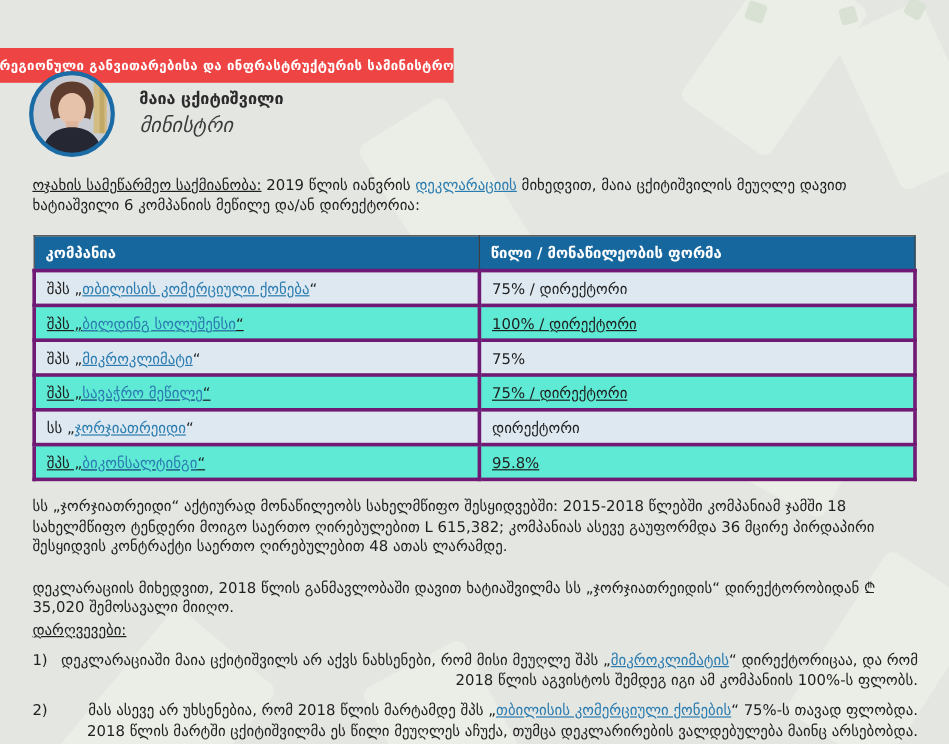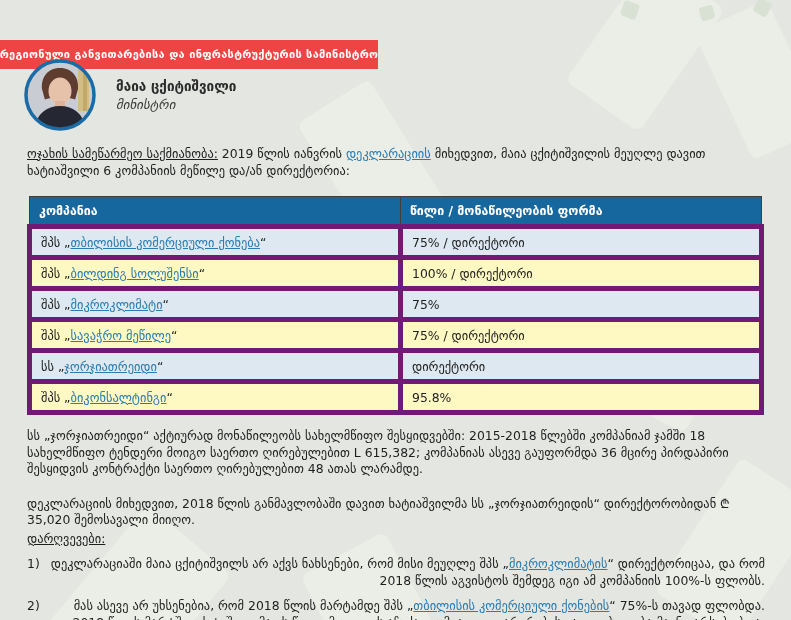--- a/index.html
+++ b/index.html
@@ -22,42 +22,42 @@
   }
   .header-bar span{
     color:#ffffff;font-weight:bold;font-size:11px;letter-spacing:0.3px;
     white-space:nowrap;
   }
   
   .profile{position:absolute;top:59px;left:24px;display:flex;align-items:center;z-index:2;}
   .photo{width:72px;height:72px;flex:0 0 72px;}
   .pinfo{margin-left:20px;}
   .pname{font-weight:bold;font-size:13.5px;color:#2b2b2b;}
-  .ptitle{font-style:italic;font-size:13px;color:#3c3c3c;margin-top:3px;}
+  .ptitle{font-style:italic;font-size:17px;color:#3c3c3c;margin-top:3px;font-family:Liberation Serif, serif;}
   
   .content{position:absolute;top:146px;left:27px;width:738px;z-index:2;}
   p{margin:0;font-size:12.4px;line-height:16.5px;}
   .u{text-decoration:underline;}
   a.link{color:#2b7cb0;text-decoration:underline;cursor:pointer;}
   
   table.companies{
     border-collapse:collapse;table-layout:fixed;
     width:737px;margin-top:17px;
     font-size:12.4px;
   }
   table.companies th{
     background:#16679e;color:#ffffff;text-align:left;
     font-weight:bold;padding:6px 9px;border:1px solid #3f3f3f;
   }
   table.companies td{
-    padding:5.5px 9px;border:5px solid #701a75;
+    padding:5.5px 9px;border:3px solid #701a75;
   }
   table.companies col.c1{width:371px;}
   tr.odd td{background:#dde8f0;}
-  tr.even td{background:#fef9c3;}
+  tr.even td{background:#5eead4;text-decoration:underline;}
   .p-proc{margin-top:13px;}
   .p-inc{margin-top:18px;}
   .v-head{margin-top:2px;font-size:12.4px;}
   .vitem{display:flex;margin-top:9px;font-size:12.4px;line-height:16.5px;}
   .vitem .vnum{flex:0 0 22px;}
   .vitem .vtext{flex:1;text-align:right;}
 </style>
 </head>
 <body>
 

